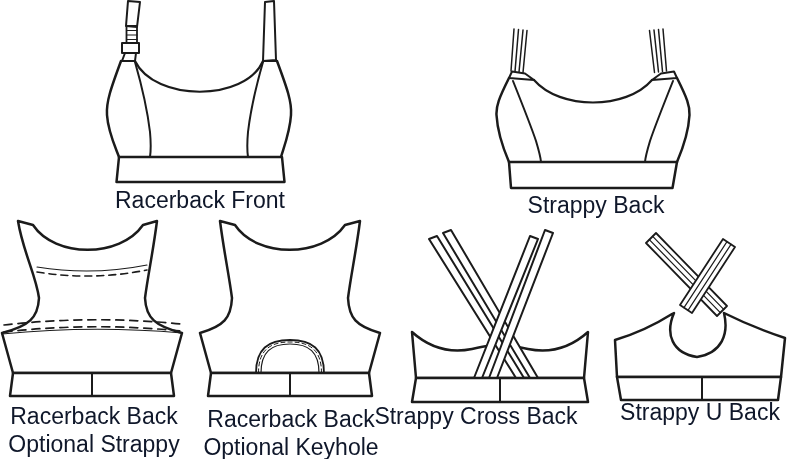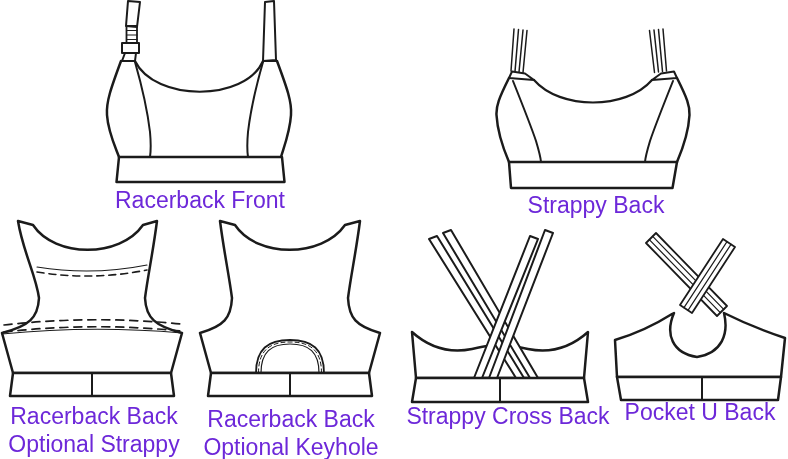--- a/index.html
+++ b/index.html
@@ -7,21 +7,21 @@
     position:relative;
     width:788px;height:459px;
     background:#ffffff;
     overflow:hidden;
     font-family:"Liberation Sans", sans-serif;
   }
   #sketch-svg{position:absolute;left:0;top:0;}
   .cap{
     position:absolute;
     transform:translateX(-50%);
-    color:#6d28d9;
+    color:#0f172a;
     font-size:23px;
     line-height:28px;
     white-space:nowrap;
     text-align:center;
   }
   path,rect,line{vector-effect:none;}
 </style>
 </head>
 <body>
 
@@ -116,16 +116,16 @@
   <div class="cap" style="left:94px;top:402px;">
     <div>Racerback Back</div>
     <div>Optional Strappy</div>
   </div>
 
   <div class="cap" style="left:291px;top:405px;">
     <div>Racerback Back</div>
     <div>Optional Keyhole</div>
   </div>
 
-  <div class="cap" style="left:508px;top:402px;">Strappy Cross Back</div>
+  <div class="cap" style="left:476px;top:402px;">Strappy Cross Back</div>
 
-  <div class="cap" style="left:700px;top:398px;">Pocket U Back</div>
+  <div class="cap" style="left:700px;top:398px;">Strappy U Back</div>
 </div>
 
 </body></html>

